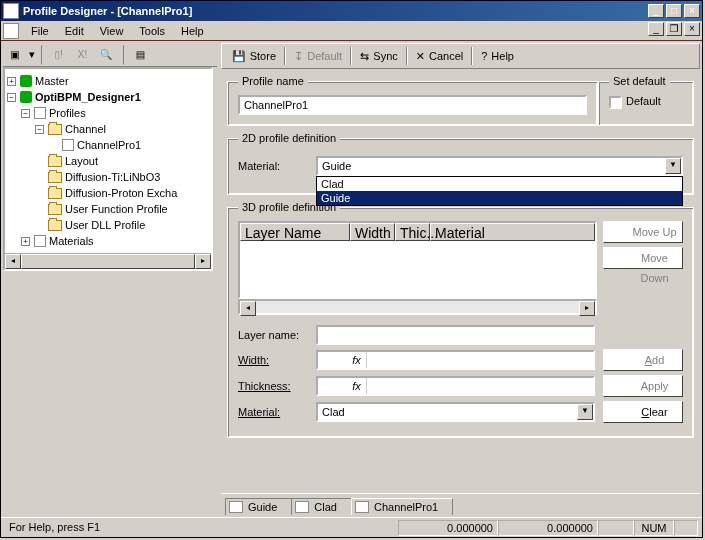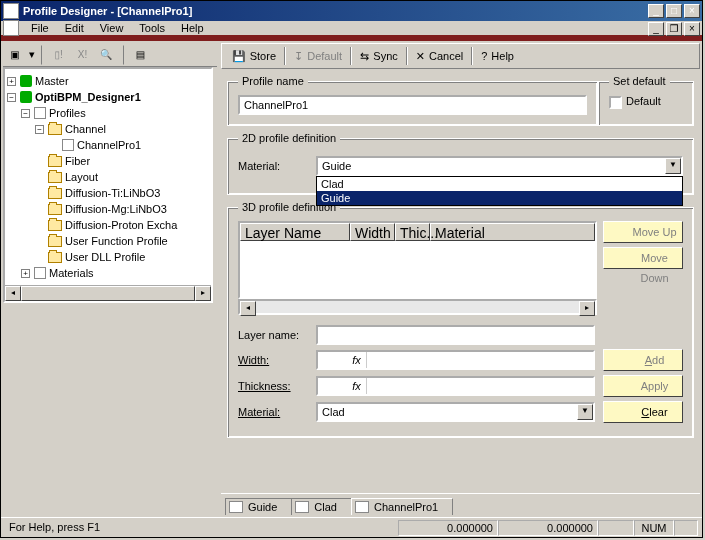--- a/index.html
+++ b/index.html
@@ -3,21 +3,21 @@
 <meta charset="utf-8">
 <style>
   * { box-sizing: border-box; margin: 0; padding: 0; }
   body { font-family: Tahoma, Arial, sans-serif; font-size: 11px; background: #d4d0c8; width: 705px; height: 540px; overflow: hidden; }
   .window { border: 1px solid #000; width: 703px; height: 538px; background: #d4d0c8; display: flex; flex-direction: column; }
   .titlebar { background: linear-gradient(to right, #0a246a, #3a6ea5); color: #fff; display: flex; align-items: center; height: 20px; padding: 0 2px; }
   .titlebar .icon { width: 16px; height: 16px; background: #fff; border: 1px solid #888; margin-right: 4px; }
   .titlebar .title { flex: 1; font-weight: bold; }
   .winbtns { display: flex; }
   .winbtn { width: 16px; height: 14px; background: #d4d0c8; border: 1px solid #fff; border-right-color: #404040; border-bottom-color: #404040; margin-left: 2px; font-size: 10px; line-height: 12px; text-align: center; font-family: Arial; }
-  .menubar { display: flex; align-items: center; height: 20px; background: #d4d0c8; padding: 0 2px; border-bottom: 6px solid #7f1d1d; position: relative; }
+  .menubar { display: flex; align-items: center; height: 20px; background: #d4d0c8; padding: 0 2px; border-bottom: 1px solid #7f1d1d; position: relative; }
   .menubar .appicon { width: 16px; height: 16px; border: 1px solid #888; margin-right: 4px; background: #fff; }
   .menuitem { padding: 2px 8px; cursor: default; }
   .menubar .mdibtns { position: absolute; right: 2px; top: 1px; display: flex; }
   .toolbar { display: flex; align-items: center; height: 24px; padding: 2px; border-bottom: 1px solid #808080; gap: 4px; }
   .tbtn { width: 20px; height: 20px; border: 1px solid transparent; display: inline-flex; align-items: center; justify-content: center; font-size: 10px; }
   .tbtn.sep { border-left: 1px solid #808080; width: 1px; margin: 0 2px; }
   .body { flex: 1; display: flex; padding: 2px; gap: 4px; }
   .leftpane { width: 210px; border: 2px inset #fff; background: #fff; position: relative; display: flex; flex-direction: column; }
   .tree { flex: 1; padding: 4px 2px; overflow: auto; }
   .treerow { display: flex; align-items: center; height: 16px; white-space: nowrap; }
@@ -51,21 +51,21 @@
   .combobtn { width: 16px; height: 16px; background: #d4d0c8; border: 1px solid #fff; border-right-color:#404040; border-bottom-color:#404040; font-size: 8px; text-align: center; line-height: 12px; }
   .dropdown { position: absolute; top: 18px; left: -2px; right: -2px; background: #fff; border: 1px solid #000; z-index: 100; }
   .ddopt { padding: 1px 4px; }
   .ddopt.sel { background: #0a246a; color: #fff; }
   .listview { border: 2px inset #fff; background: #fff; height: 78px; }
   .lvhead { display: flex; background: #d4d0c8; height: 18px; }
   .lvcol { border: 1px solid #fff; border-right-color:#404040; border-bottom-color:#404040; padding: 1px 4px; font-size: 14px; }
   .pane3d { display: flex; gap: 6px; }
   .pane3d .left { flex: 1; }
   .pane3d .right { width: 80px; display: flex; flex-direction: column; gap: 4px; }
-  .btn { height: 22px; border: 1px solid #fff; border-right-color:#404040; border-bottom-color:#404040; background: #fef9c3; text-align: center; line-height: 20px; cursor: default; padding-left: 23px; }
+  .btn { height: 22px; border: 1px solid #fff; border-right-color:#404040; border-bottom-color:#404040; background: #ffffff; text-align: center; line-height: 20px; cursor: default; padding-left: 23px; }
   .btn.disabled { color: #808080; }
   .fxbox { border: 2px inset #fff; background: #fff; height: 20px; display: flex; }
   .fxlabel { width: 20px; text-align: center; font-style: italic; border-right: 1px solid #ccc; line-height: 16px; margin-left: 29px; }
   .fxinput { flex: 1; border: none; font: inherit; padding: 0 4px; background: #fff; }
   .bottomrow .label { width: 70px; text-decoration: underline; }
   .noul { text-decoration: none !important; }
   .tabbar { height: 22px; display: flex; align-items: flex-end; padding-left: 4px; gap: 0; border-top: 1px solid #fff; }
   .tab { border: 1px solid #808080; border-bottom: none; background: #d4d0c8; padding: 2px 14px 2px 22px; position: relative; font-size: 11px; margin-right: -1px; }
   .tab.active { background: #d4d0c8; border-top-color: #fff; border-left-color: #fff; z-index: 2; }
   .tab .ticon { position: absolute; left: 3px; top: 2px; width: 14px; height: 12px; background: #fff; border: 1px solid #888; }
@@ -145,39 +145,27 @@
           <div class="treerow">
               <span class="indent ind3"></span>
               <span class="noexp"></span>
               <span class="fileicon"></span>
               <span>ChannelPro1</span>
             </div>
           <div class="treerow">
               <span class="indent ind2"></span>
               <span class="noexp"></span>
               <span class="folder"></span>
-              <span>Fiber</span>
-            </div>
-          <div class="treerow">
-              <span class="indent ind2"></span>
-              <span class="noexp"></span>
-              <span class="folder"></span>
               <span>Layout</span>
             </div>
           <div class="treerow">
               <span class="indent ind2"></span>
               <span class="noexp"></span>
               <span class="folder"></span>
               <span>Diffusion-Ti:LiNbO3</span>
-            </div>
-          <div class="treerow">
-              <span class="indent ind2"></span>
-              <span class="noexp"></span>
-              <span class="folder"></span>
-              <span>Diffusion-Mg:LiNbO3</span>
             </div>
           <div class="treerow">
               <span class="indent ind2"></span>
               <span class="noexp"></span>
               <span class="folder"></span>
               <span>Diffusion-Proton Excha</span>
             </div>
           <div class="treerow">
               <span class="indent ind2"></span>
               <span class="noexp"></span>

